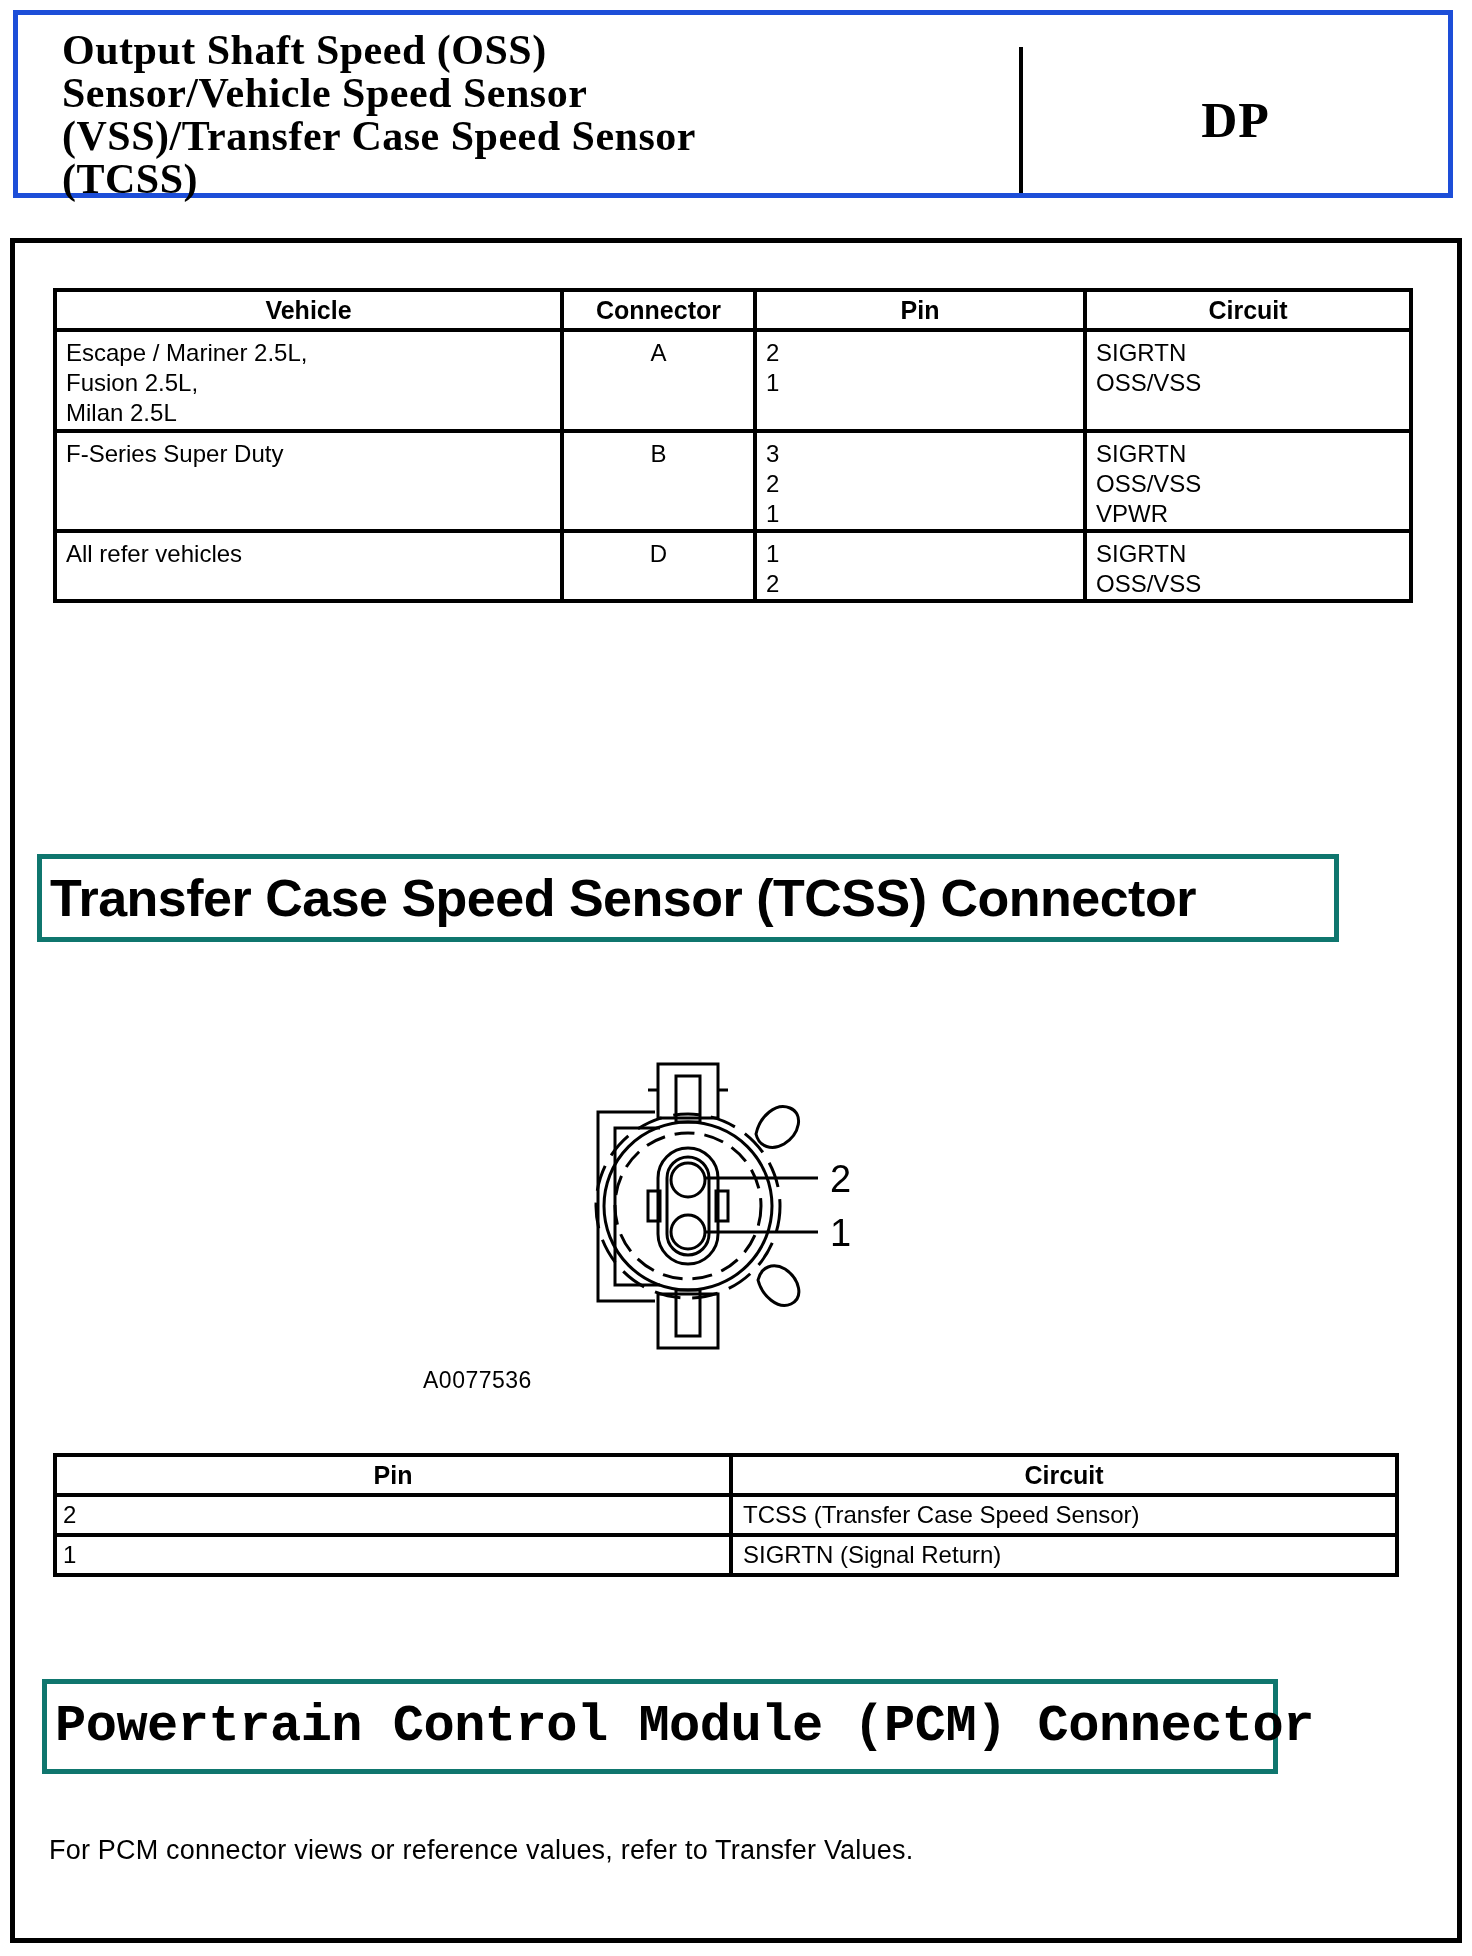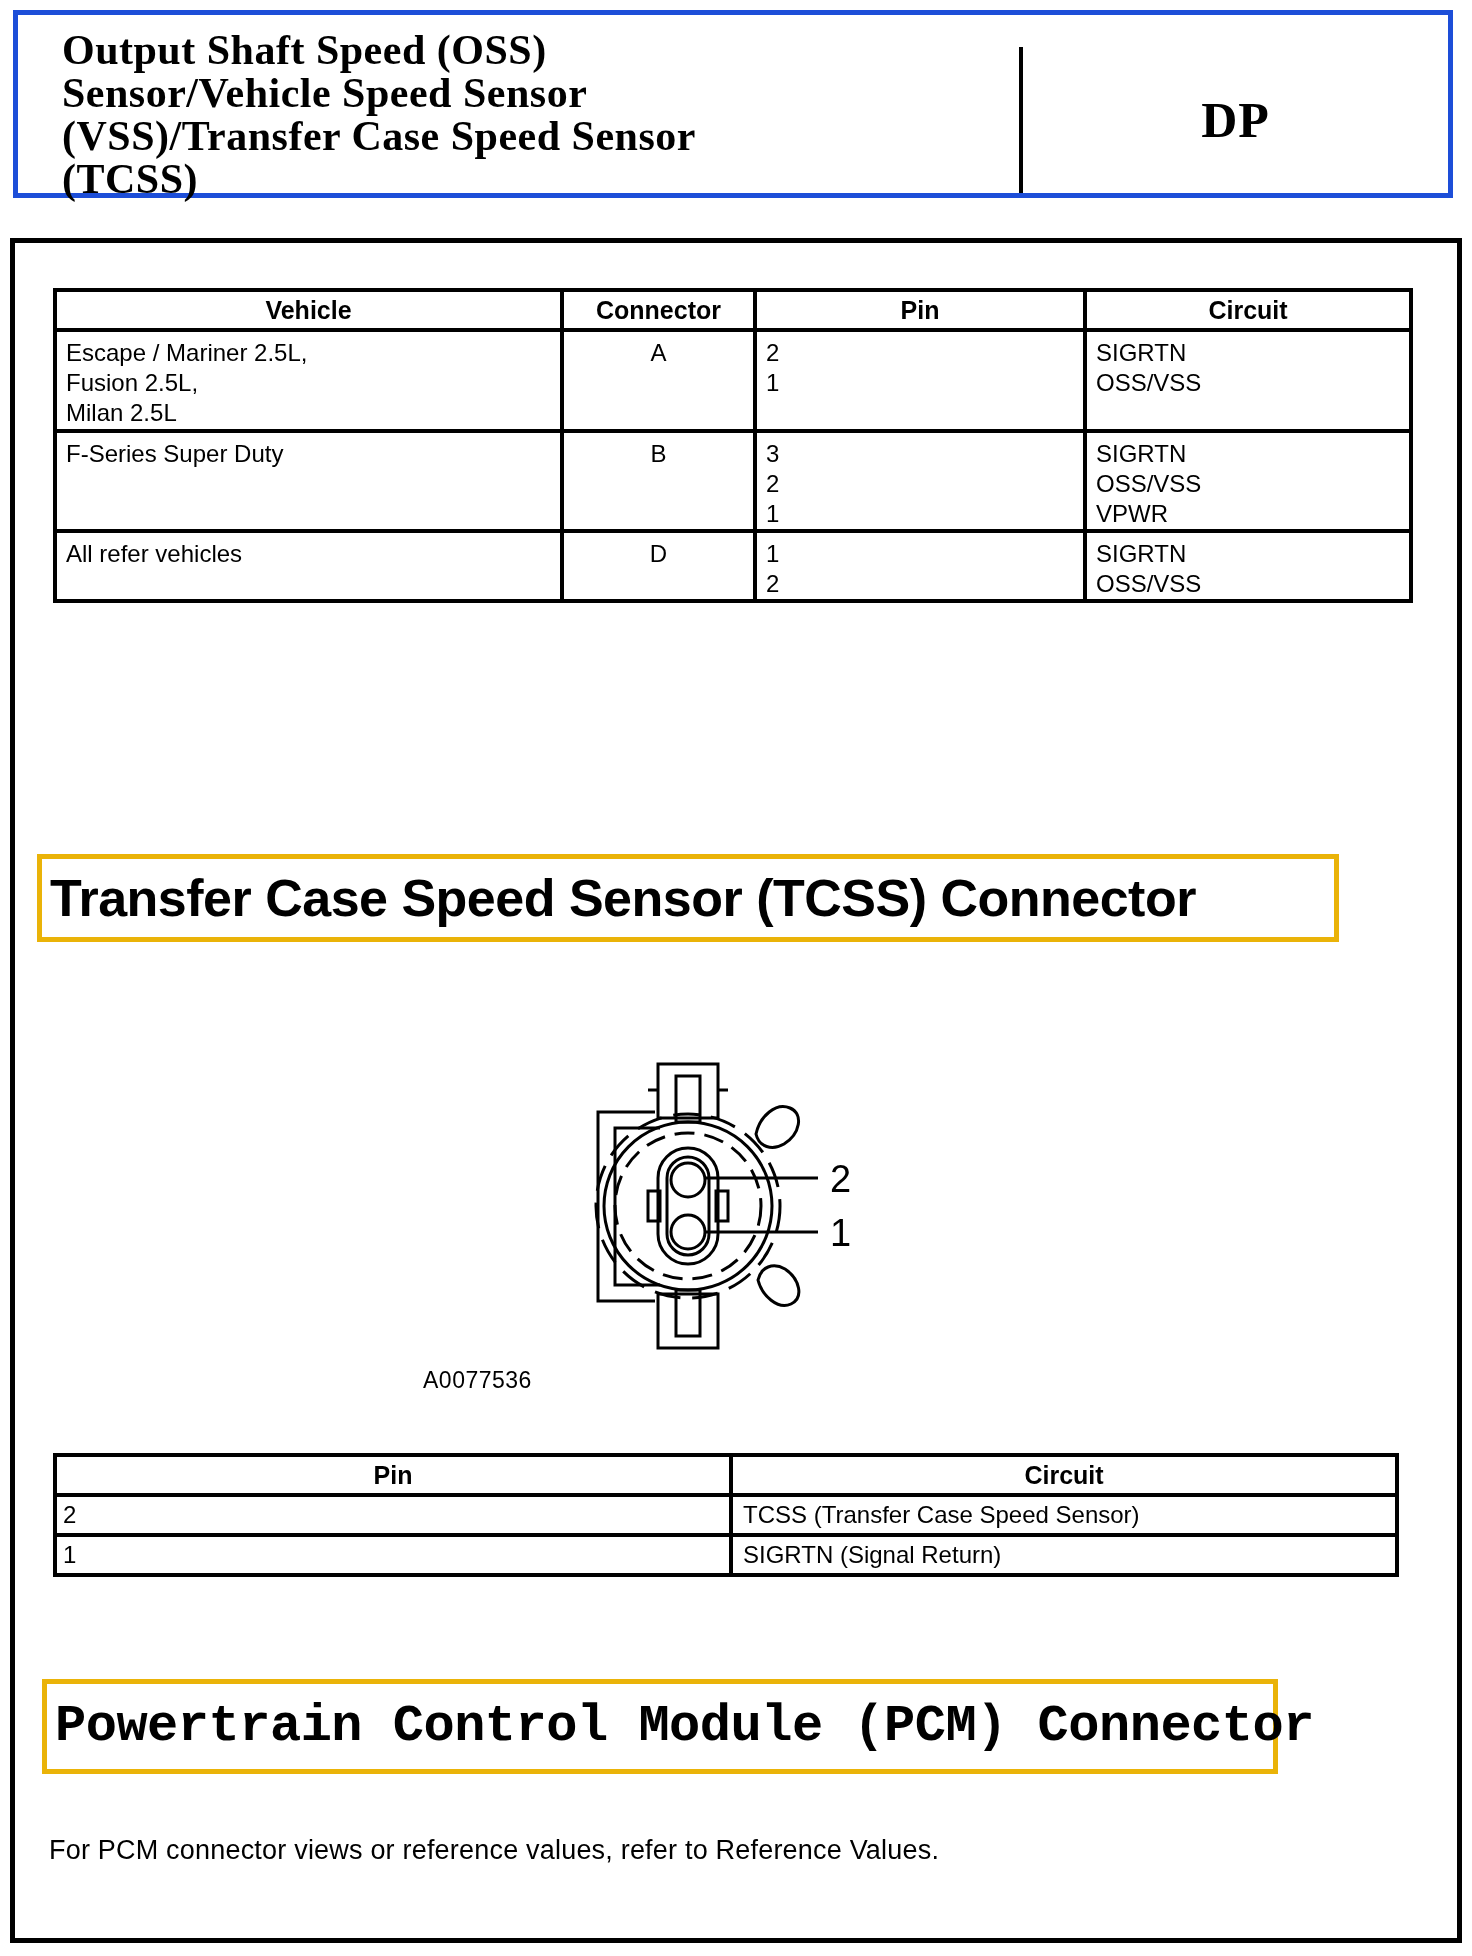--- a/index.html
+++ b/index.html
@@ -34,21 +34,21 @@
   td,th{border:4px solid #000;box-sizing:border-box;overflow:hidden;margin-top:42px;}
   th{font-weight:bold;font-size:25px;text-align:center;padding:0;}
   td{font-size:24px;vertical-align:top;padding:6px 6px 0 9px;line-height:30px;}
   .t1{left:38px;top:45px;width:1356px;}
   .t1 .conn{text-align:center;padding-left:0;padding-right:0;}
   .t2{left:38px;top:1210px;width:1342px;}
   .t2 td{vertical-align:middle;padding:0 6px 0 6px;height:40px;}
   .t2 .circ2{padding-left:10px;}
   
   .section-heading-box{
-    border:5px solid #eab308;box-sizing:border-box;display:flex;align-items:center;
+    border:5px solid #0f766e;box-sizing:border-box;display:flex;align-items:center;
     font-weight:bold;font-size:52px;letter-spacing:-0.5px;padding-left:8px;white-space:nowrap;
   }
   .tcss-heading{left:22px;top:611px;width:1302px;height:88px;}
   .pcm-heading{left:27px;top:1436px;width:1236px;height:95px;font-family:Liberation Mono, monospace;}
   
   .figure{left:545px;top:817px;width:330px;height:292px;}
   .figure-label{left:408px;top:1124px;font-size:23px;letter-spacing:.5px;}
   .figure svg text{font-family:"Liberation Sans", sans-serif;}
   
   .footnote{left:34px;top:1592px;font-size:27px;letter-spacing:.2px;}
@@ -192,15 +192,15 @@
       <td>1</td>
       <td class="circ2">SIGRTN (Signal Return)</td>
     </tr>
   </tbody>
     </table>
 
   <div class="section-heading-box pcm-heading">
     <span>Powertrain Control Module (PCM) Connector</span>
   </div>
 
-  <div class="footnote">For PCM connector views or reference values, refer to Reference Values.</div>
+  <div class="footnote">For PCM connector views or reference values, refer to Transfer Values.</div>
 
 </div>
 
 </body></html>

